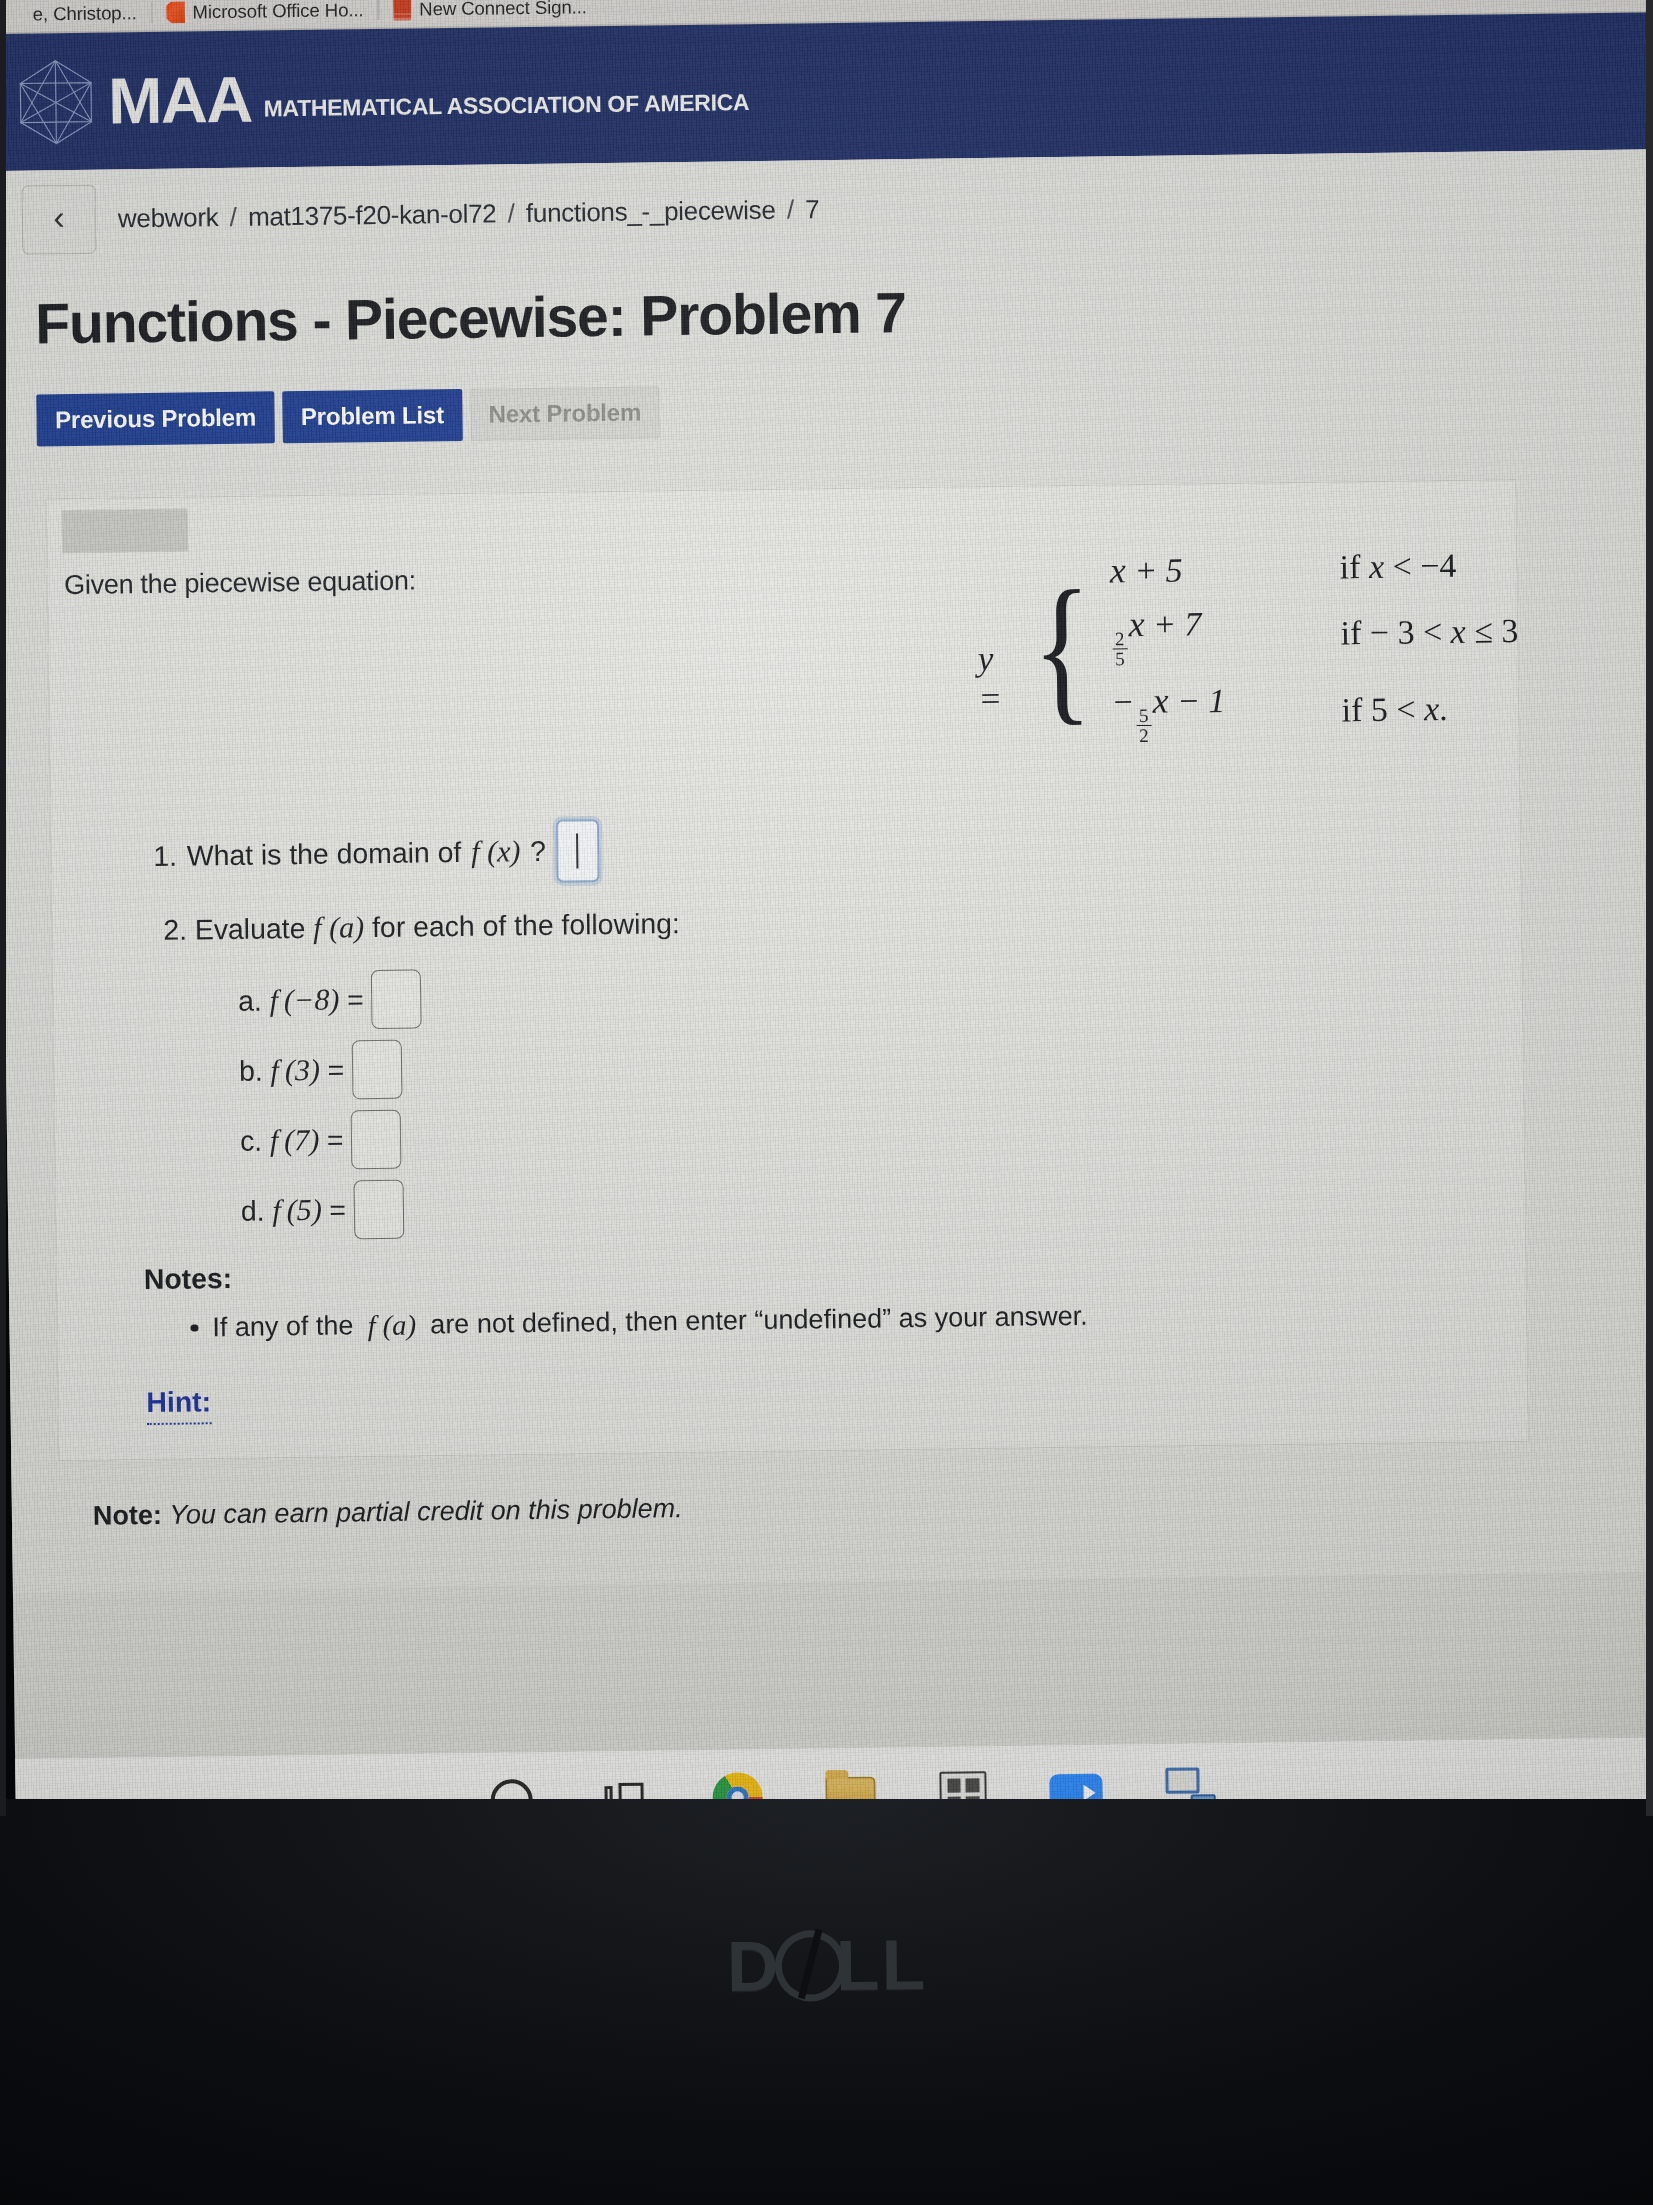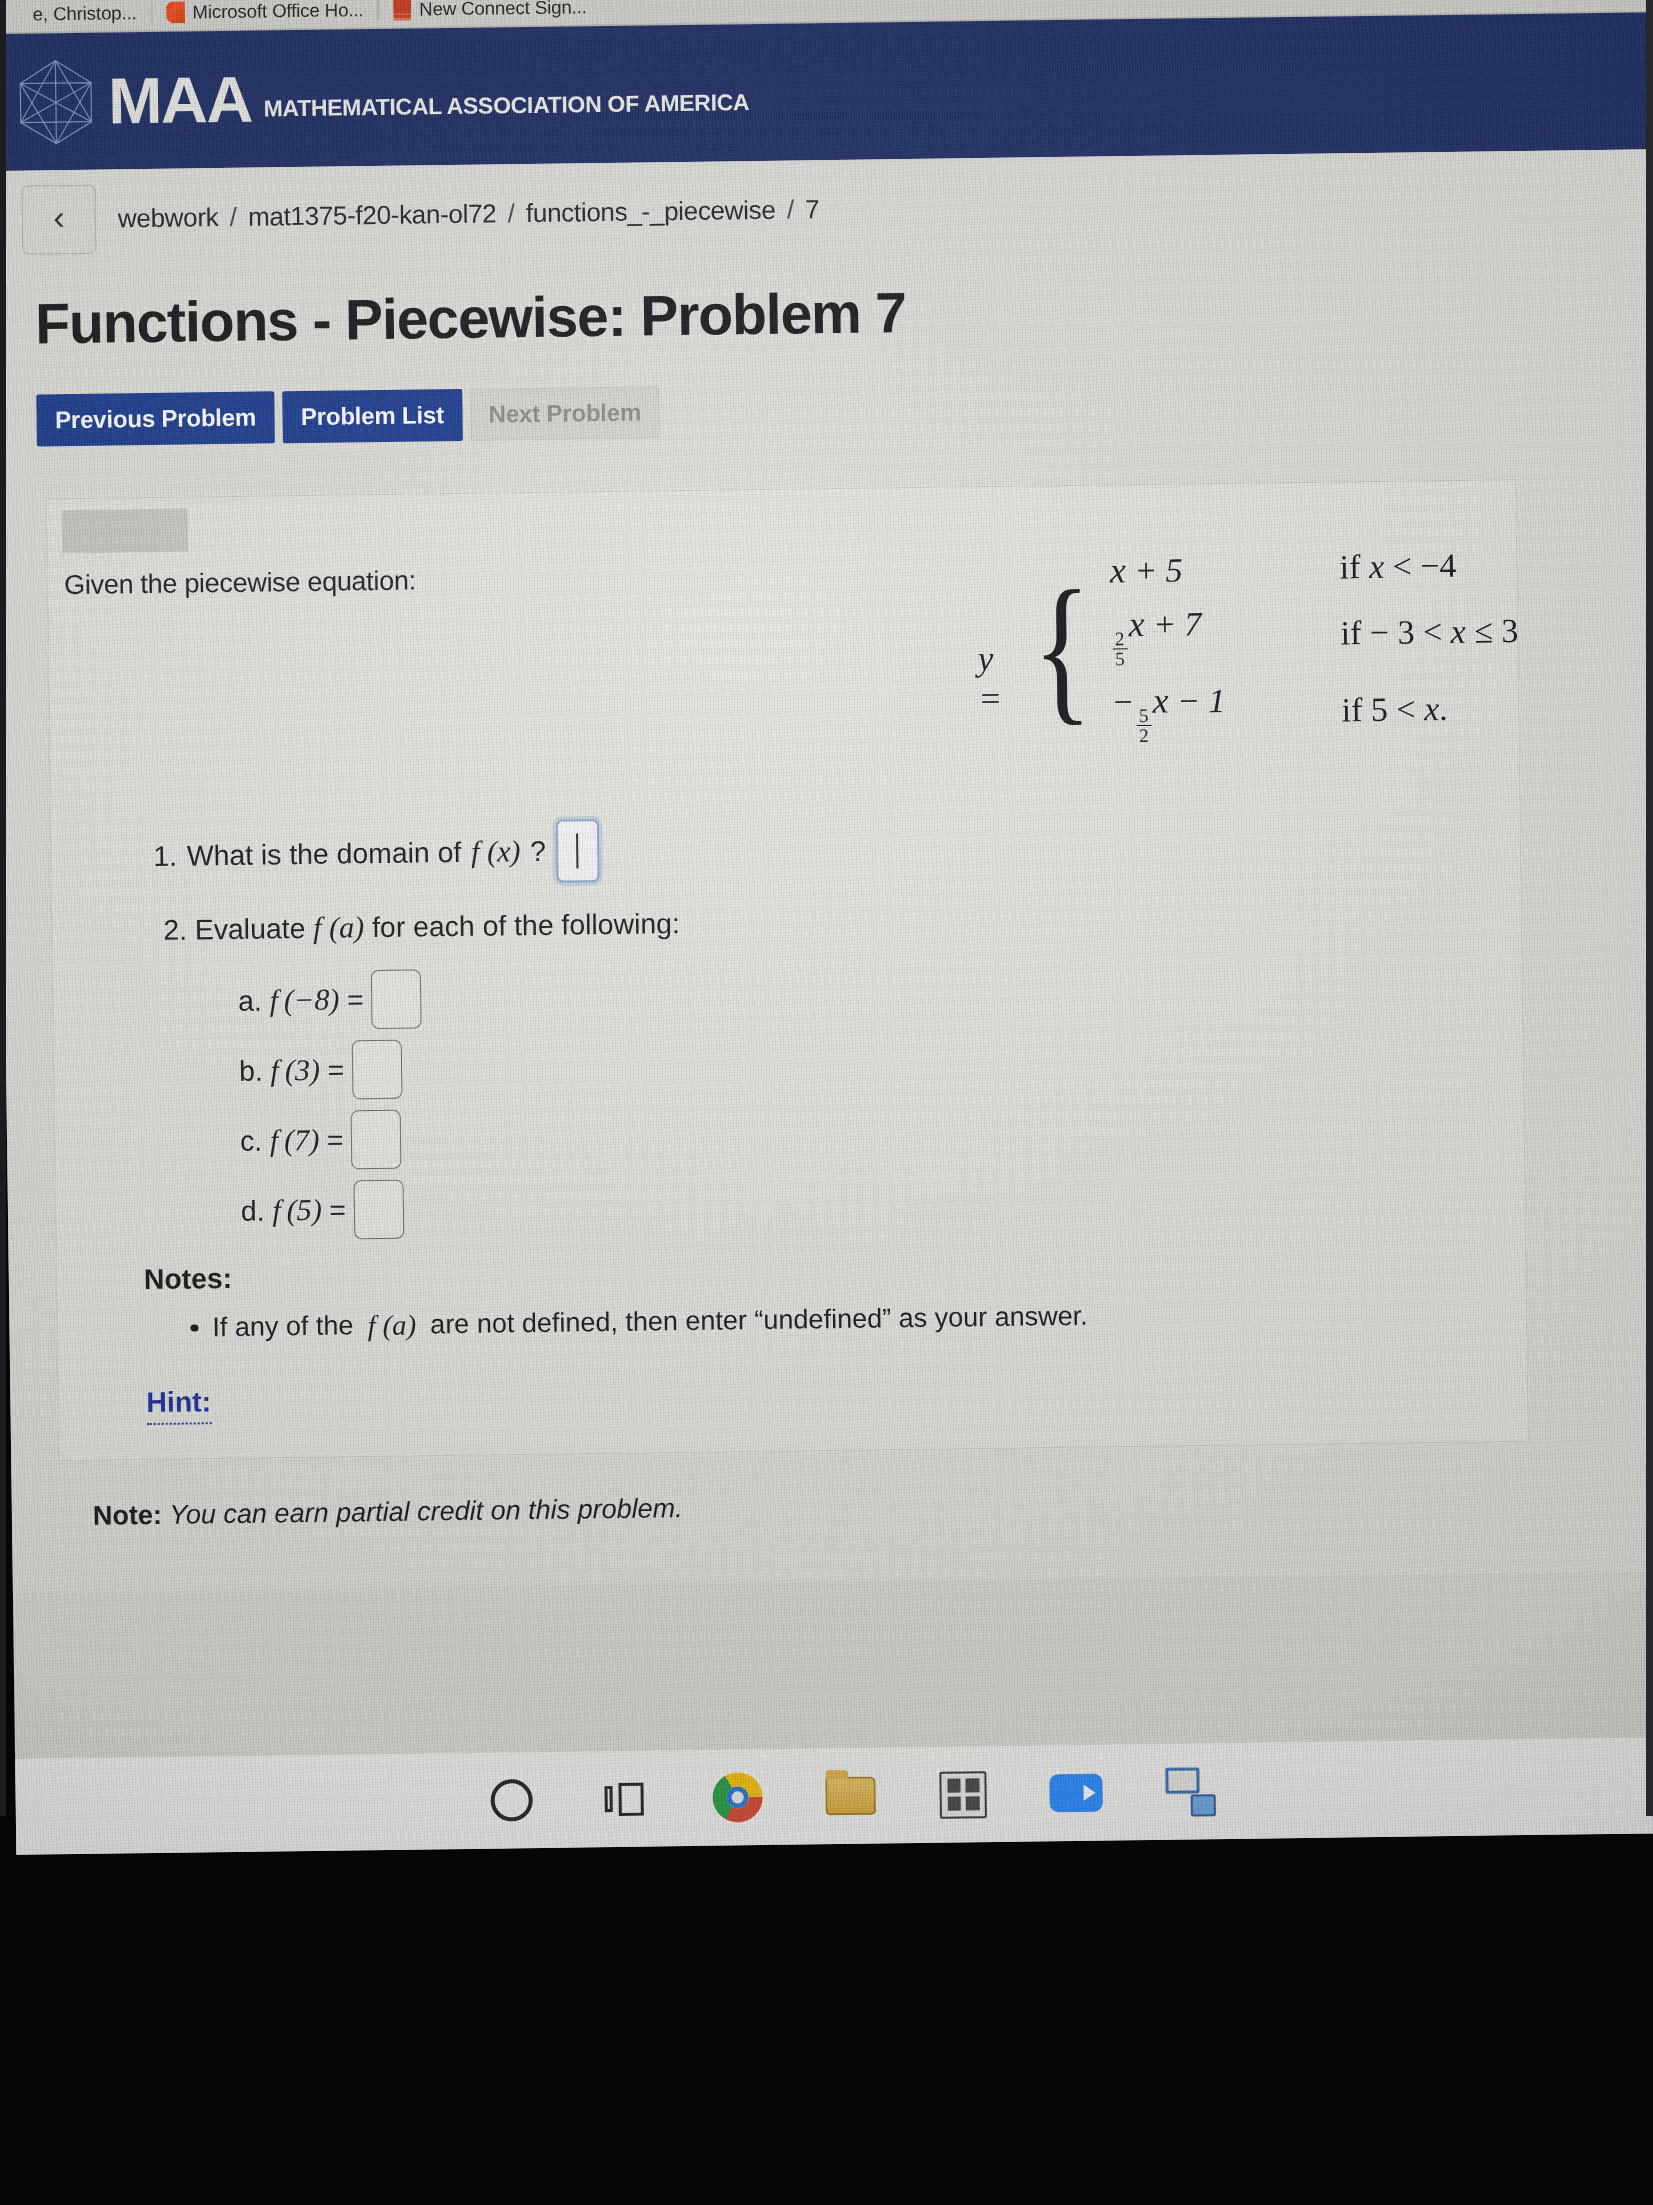--- a/index.html
+++ b/index.html
@@ -763,14 +763,17 @@
           <span class="ic-remote"></span>
         </div>
     </div>
 
     <div id="screen-texture"></div>
   </div>
 
   <div id="left-edge"></div>
   <div id="right-edge"></div>
 
+  <div id="bezel">
+    <div id="dell-logo">D<span class="ring"></span>LL</div>
+  </div>
 </div>
 
 
 </body></html>

